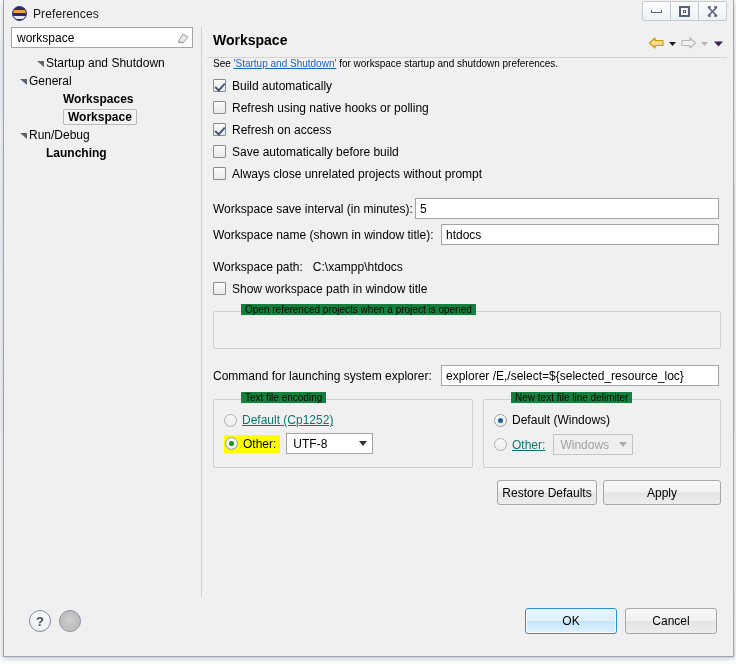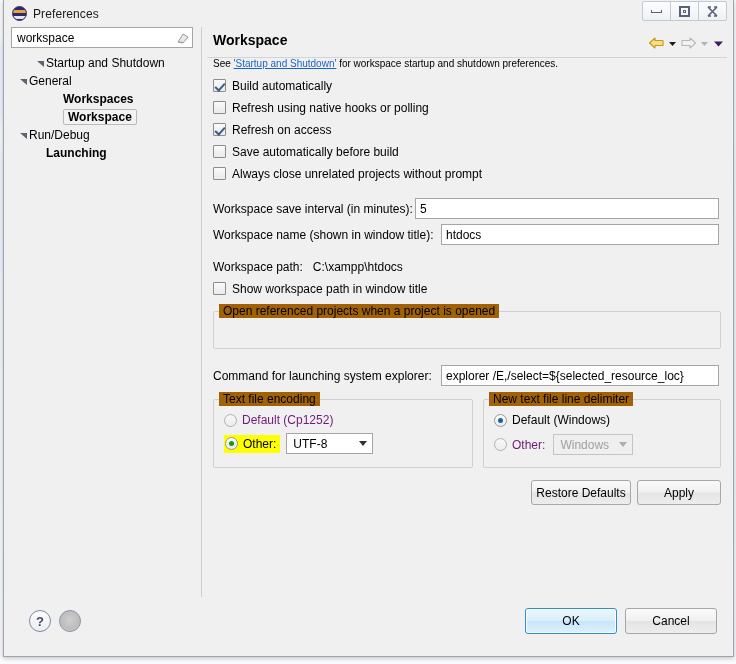--- a/index.html
+++ b/index.html
@@ -163,38 +163,38 @@
     height: 21px; border: 1px solid #a5a5a5; background: #fff;
     display: flex; align-items: center; padding: 0 4px;
     font-size: 12px; color: #000;
   }
   
   .groupbox {
     border: 1px solid #d0d0d0; border-radius: 2px;
     position: relative; margin-top: 12px;
   }
   .group-title {
-    position: absolute; top: -8px; left: 5px;
-    background: #a16207; padding: 0 4px; font-size: 12px; color: #000;
+    position: absolute; top: -8px; left: 27px;
+    background: #15803d; padding: 0 4px; font-size: 10px; color: #000;
   }
   .radio {
     width: 13px; height: 13px; flex: none; border-radius: 50%;
     border: 1px solid #9a9a9a;
     background: linear-gradient(180deg,#fbfbfb,#ececec);
     position: relative; margin-right: 5px;
   }
   .radio.sel::after {
     content: ""; position: absolute; left: 3px; top: 3px;
     width: 5px; height: 5px; border-radius: 50%; background: #1b5fa8;
   }
   .radio.sel.green::after { background: #0f9d17; }
   .radio.dim { opacity: .75; }
   .radio-row { display: flex; align-items: center; }
   .radio-label { font-size: 12px; }
-  .radio-label.dim { color: #701a75; }
+  .radio-label.dim { color: #0f766e; text-decoration: underline; }
   .hl { background: #ffff00; }
   
   .combo {
     height: 21px; border: 1px solid #a5a5a5; background: #fff;
     display: flex; align-items: center; justify-content: space-between;
     padding: 0 5px 0 6px; font-size: 12px;
   }
   .combo.disabled { background: #efefef; color: #a0a0a0; border-color: #c4c4c4; }
   .combo .caret { width: 0; height: 0; border-left: 4px solid transparent; border-right: 4px solid transparent; border-top: 5px solid #333; }
   .combo.disabled .caret { border-top-color: #adadad; }
@@ -446,21 +446,21 @@
               <div class="combo disabled" style="width:80px;margin-left:8px;">
                 <span>Windows</span>
                 <span class="caret"></span>
               </div>
             </div>
           </div>
         </div>
 
         <div style="display:flex;justify-content:flex-end;gap:6px;margin-top:12px;">
           <div class="btn" style="width:100px;">Restore Defaults</div>
-          <div class="btn" style="width:84px;">Apply</div>
+          <div class="btn" style="width:118px;">Apply</div>
         </div>
 
       </div>
     </div>
   </div>
 
   <div id="footer">
     <div style="display:flex;align-items:center;gap:8px;position:absolute;left:18px;top:10px;">
       <div class="round-icon">?</div>
       <div class="round-icon grey"></div>

